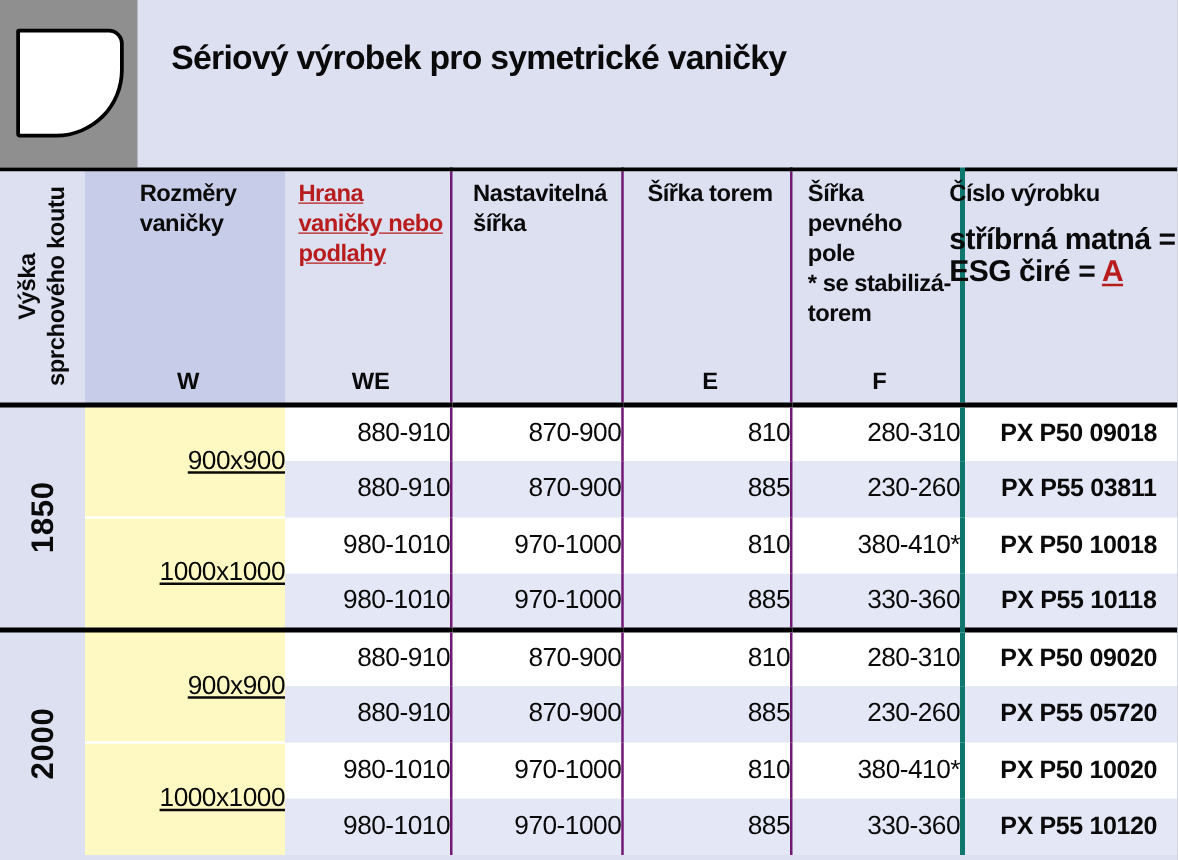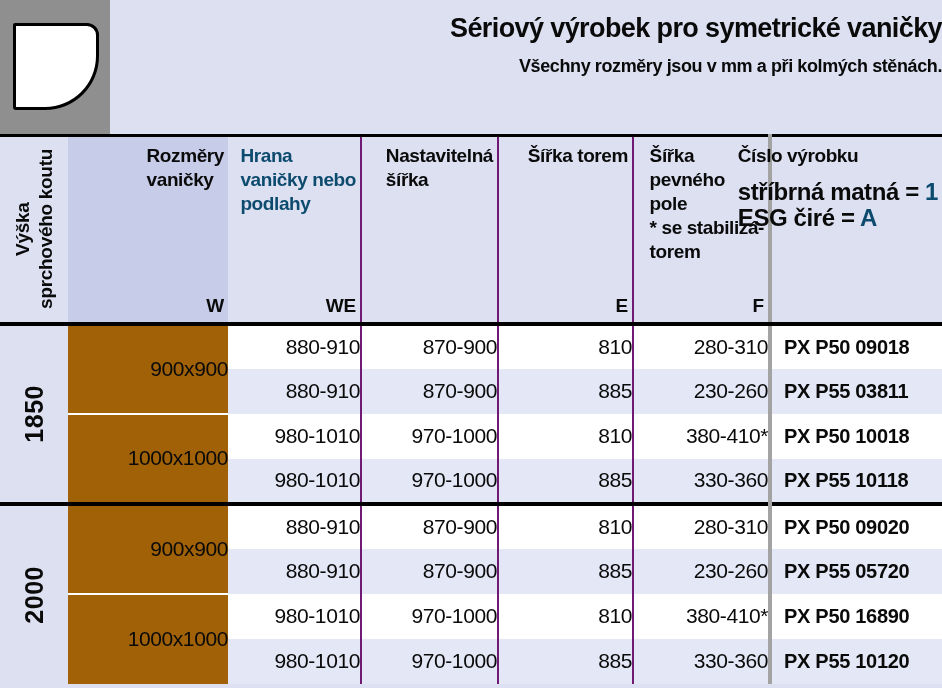--- a/index.html
+++ b/index.html
@@ -9,74 +9,73 @@
     background:#dce0f1; color:#0a0a0a;
     font-family:"Liberation Sans", sans-serif;
   }
   
   .graybox { position:absolute; left:0; top:0; width:110px; height:134px; background:#8f8f8f; }
   .tray {
     position:absolute; left:13px; top:23px; width:86px; height:87px;
     background:#ffffff; border:3px solid #000;
     border-radius:2px 12px 54px 3px;
   }
-  .titles { position:absolute; left:137px; top:13px; width:805px;text-align:right; }
+  .titles { position:absolute; left:137px; top:31px; width:805px; }
   .title { font-size:27px; font-weight:bold; letter-spacing:-0.6px; margin-bottom:9px; white-space:nowrap; }
   .sub { font-size:18px; font-weight:bold; letter-spacing:-0.4px; line-height:26px; white-space:nowrap; }
   
   table {
     position:absolute; left:0; top:134px; width:942px;
     border-collapse:collapse; table-layout:fixed;
     border-top:3px solid #000;
   }
   th, td { padding:0; font-weight:normal; vertical-align:middle; }
   thead th { height:188px; background:#dce0f1; border-bottom:4px solid #000; vertical-align:top; }
   thead th.c-w { background:#c7cde8; }
   .hcell { height:100%; display:flex; flex-direction:column; justify-content:space-between;
-           align-items:flex-end; padding:7px 4px 5px 9px; text-align:left; }
+           align-items:center; padding:7px 4px 5px 9px; text-align:left; }
   .htitle { font-size:19px; font-weight:bold; letter-spacing:-0.4px; line-height:24px; white-space:pre-line; }
   .hcode  { font-size:19px; font-weight:bold; letter-spacing:-0.2px; }
   .hnotes { font-size:24px; font-weight:bold; letter-spacing:-0.4px; line-height:26px;
             margin-top:11px; white-space:nowrap; }
-  .red { color:#0c4a6e; }
+  .red { color:#b91c1c;text-decoration:underline; }
   .vwrap { height:100%; display:flex; align-items:center; justify-content:center; }
   .vhead {
     writing-mode:vertical-rl; transform:rotate(180deg);
     font-size:19px; font-weight:bold; letter-spacing:-0.3px; line-height:23px;
     white-space:pre-line; text-align:center;
   }
   .vlabel {
     writing-mode:vertical-rl; transform:rotate(180deg);
     font-size:25px; font-weight:bold; letter-spacing:0.5px;
   }
   
   .bl2 { border-left:2px solid #701a75; }
-  .bl4 { border-left:4px solid #a3a3a3; }
+  .bl4 { border-left:4px solid #0f766e; }
   
   tbody td, tbody th { height:45px; }
   tbody td { background:#ffffff; font-size:21px; letter-spacing:-0.4px; text-align:right; }
   tbody tr.alt td { background:#e4e7f5; }
-  tbody td.c-w { background:#a16207; }
+  tbody td.c-w { background:#fef9c3;text-decoration:underline; }
   tbody td.wsep { border-bottom:2px solid #fff; }
   tbody th.c-hgt { background:#dce0f1; }
-  tbody td.c-prod { text-align:left; padding-left:12px; font-weight:bold; font-size:20px; letter-spacing:-0.3px; white-space:nowrap; }
+  tbody td.c-prod { text-align:center; padding-left:12px; font-weight:bold; font-size:20px; letter-spacing:-0.3px; white-space:nowrap; }
   tbody.g2 tr:first-child th, tbody.g2 tr:first-child td { border-top:4px solid #000; }
 </style>
 </head>
 <body>
 
 <div class="sheet">
 
   <div class="graybox">
     <div class="tray"></div>
   </div>
 
   <div class="titles">
     <div class="title">Sériový výrobek pro symetrické vaničky</div>
-    <div class="sub">Všechny rozměry jsou v mm a při kolmých stěnách.</div>
   </div>
 
   <table>
     <colgroup>
       <col style="width:68px">
         <col style="width:160px">
         <col style="width:133px">
       <col style="width:137px">
         <col style="width:135px">
         <col style="width:137px">
@@ -199,21 +198,21 @@
         <td class="bl2">885</td>
         <td class="bl2">230-260</td>
         <td class="bl4 c-prod">PX P55 05720</td>
       </tr>
       <tr>
         <td class="c-w" rowspan="2">1000x1000</td>
         <td>980-1010</td>
         <td class="bl2">970-1000</td>
         <td class="bl2">810</td>
         <td class="bl2">380-410*</td>
-        <td class="bl4 c-prod">PX P50 16890</td>
+        <td class="bl4 c-prod">PX P50 10020</td>
       </tr>
       <tr class="alt">
         <td>980-1010</td>
         <td class="bl2">970-1000</td>
         <td class="bl2">885</td>
         <td class="bl2">330-360</td>
         <td class="bl4 c-prod">PX P55 10120</td>
       </tr>
     </tbody>
   </table>

